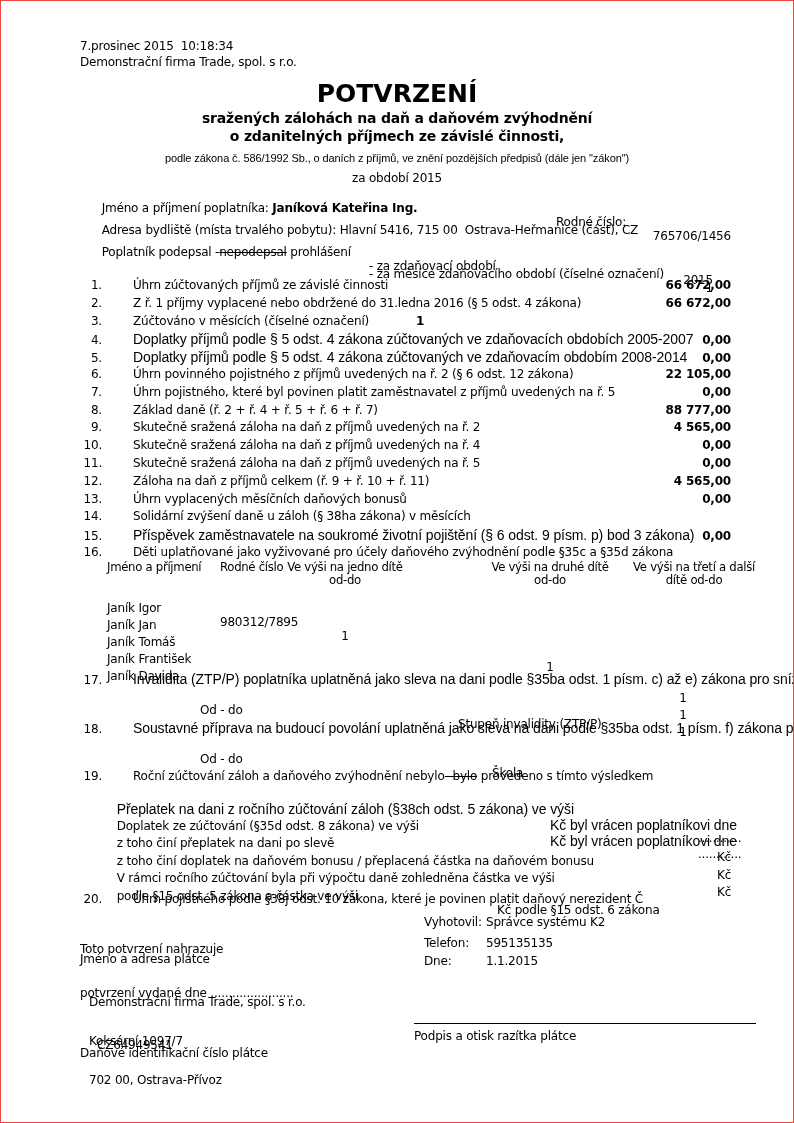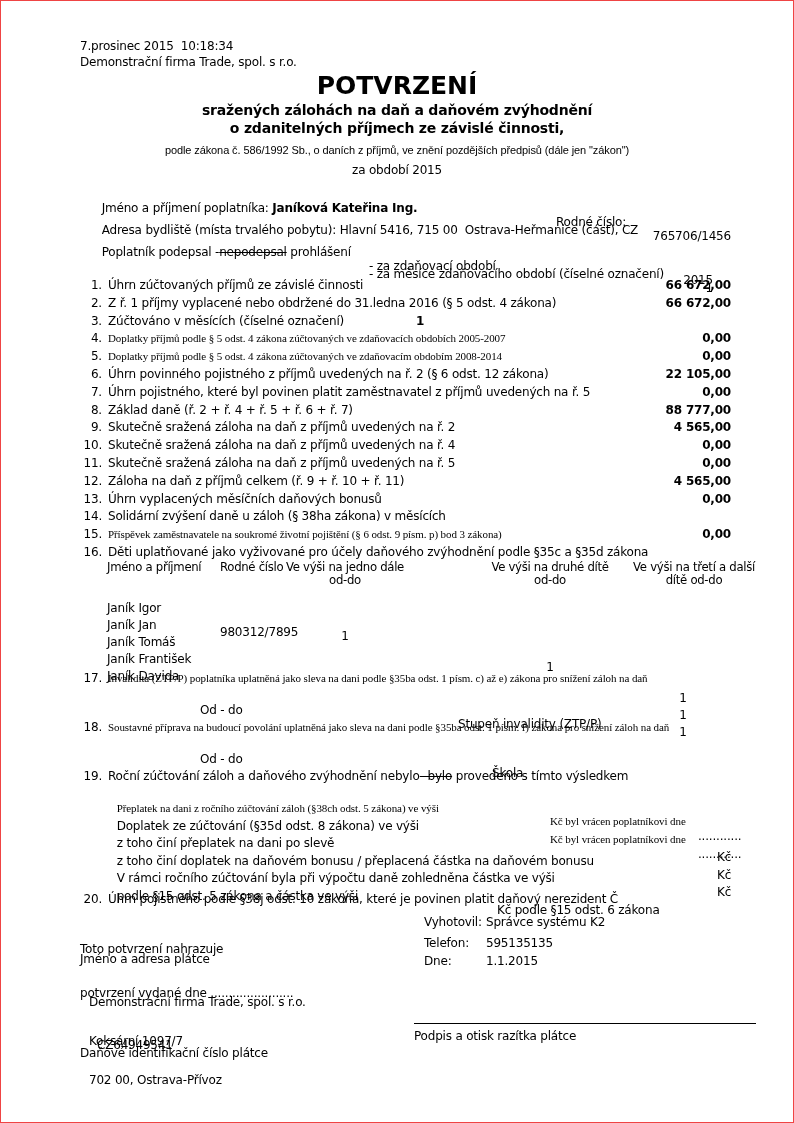--- a/index.html
+++ b/index.html
@@ -6,54 +6,54 @@
   .page{
     position:relative;width:794px;height:1123px;background:#fff;
     border:1px solid #ef4444;box-sizing:border-box;
     font-family:"DejaVu Sans",sans-serif;font-size:12px;color:#000;
     letter-spacing:-0.2px;overflow:hidden;
   }
   .abs{position:absolute;}
   .pre{white-space:pre;}
   .bold{font-weight:bold;}
   .struck{text-decoration:line-through;}
-  .condensed{font-family:Liberation Serif, serif;font-size:11px;letter-spacing:-0.1px;}
+  .condensed{font-family:Liberation Sans, sans-serif;font-size:14px;letter-spacing:-0.1px;}
 
   .meta{left:79px;top:38px;line-height:15.5px;}
   .titles{left:0;top:70px;width:100%;text-align:center;}
-  .title-main{font-size:25px;font-weight:bold;line-height:30px;letter-spacing:0;}
+  .title-main{font-size:25px;font-weight:bold;line-height:30px;letter-spacing:0;margin-top:8px;}
   .title-sub{font-size:14px;font-weight:bold;line-height:18px;}
   .title-law{font-family:"Liberation Sans",sans-serif;font-size:11px;line-height:14px;margin-top:6px;letter-spacing:-0.1px;}
   .title-period{font-size:12px;line-height:15px;margin-top:6px;}
 
   .info{left:79px;top:186px;width:651px;}
   .info-line{position:relative;height:22px;white-space:pre;}
   .rc-label{position:absolute;left:476px;}
   .rc-value{position:absolute;right:0;}
   .decl-col{position:absolute;left:289px;}
   .val-right{position:absolute;right:18px;}
 
   .rows{left:79px;top:277px;width:651px;}
   .row{position:relative;display:flex;height:17.8px;white-space:pre;align-items:baseline;}
   .row .num{flex:none;width:22px;text-align:right;margin-right:6px;}
-  .row .label{flex:none;}
+  .row .label{flex:none;margin-left:25px;}
   .row .value{margin-left:auto;text-align:left;font-weight:bold;}
   .center-value{position:absolute;left:336px;font-weight:bold;}
 
   .ct-header{position:relative;height:26px;font-size:11.7px;letter-spacing:-0.3px;}
   .ct-header .hc{position:absolute;text-align:center;line-height:13px;white-space:pre;}
   .h-name{left:27px;}
   .h-id{left:140px;}
   .h-c1{left:198px;width:134px;}
   .h-c2{left:403px;width:134px;}
   .h-c3{left:544px;width:140px;}
   .ct-row{position:relative;height:16.9px;white-space:pre;}
   .ct-row span{position:absolute;}
   .cname{left:27px;}
-  .cid{left:140px;margin-top:10px;}
+  .cid{left:140px;}
   .cc1{left:198px;width:134px;text-align:center;}
   .cc2{left:403px;width:134px;text-align:center;}
   .cc3{left:533px;width:140px;text-align:center;}
   .row16{height:16px;}
 
   .subline{position:relative;height:19px;white-space:pre;}
   .oddo{position:absolute;left:120px;}
   .lbl-stupen{position:absolute;left:378px;}
   .lbl-skola{position:absolute;left:412px;}
   .gap12{height:12px;}
@@ -191,21 +191,21 @@
     </div>
 
     <div class="row row16">
       <span class="num">16.</span>
       <span class="label">Děti uplatňované jako vyživované pro účely daňového zvýhodnění podle §35c a §35d zákona</span>
     </div>
 
     <div class="ct-header">
       <span class="hc h-name">Jméno a příjmení</span>
       <span class="hc h-id">Rodné číslo</span>
-      <span class="hc h-c1"><span>Ve výši na jedno dále</span><br><span>od-do</span></span>
+      <span class="hc h-c1"><span>Ve výši na jedno dítě</span><br><span>od-do</span></span>
       <span class="hc h-c2"><span>Ve výši na druhé dítě</span><br><span>od-do</span></span>
       <span class="hc h-c3"><span>Ve výši na třetí a další</span><br><span>dítě od-do</span></span>
     </div>
 
     <div class="ct-row">
       <span class="cname">Janík Igor</span>
       <span class="cid">980312/7895</span>
       <span class="cc1">1</span>
       <span class="cc2"></span>
       <span class="cc3"></span>

